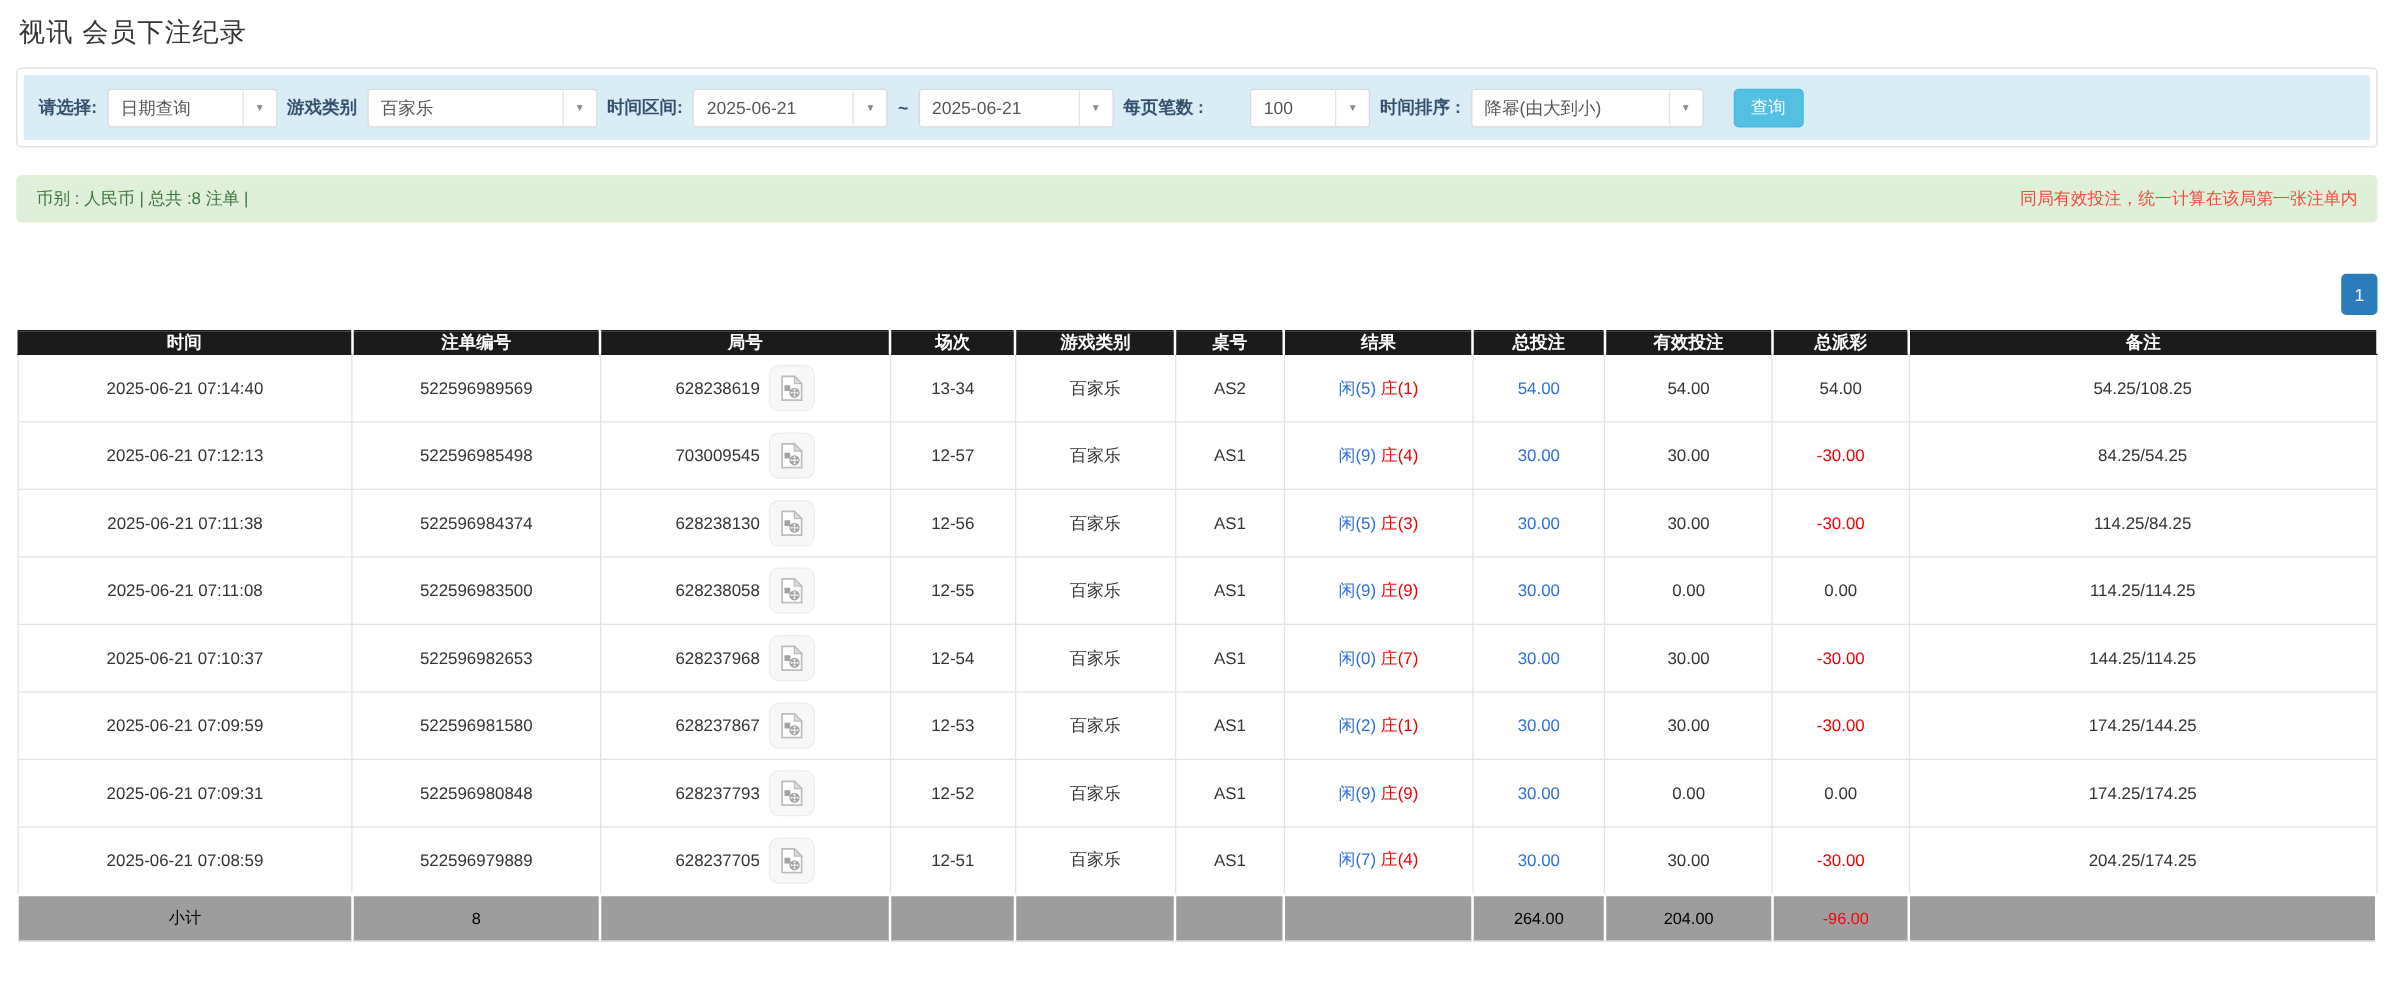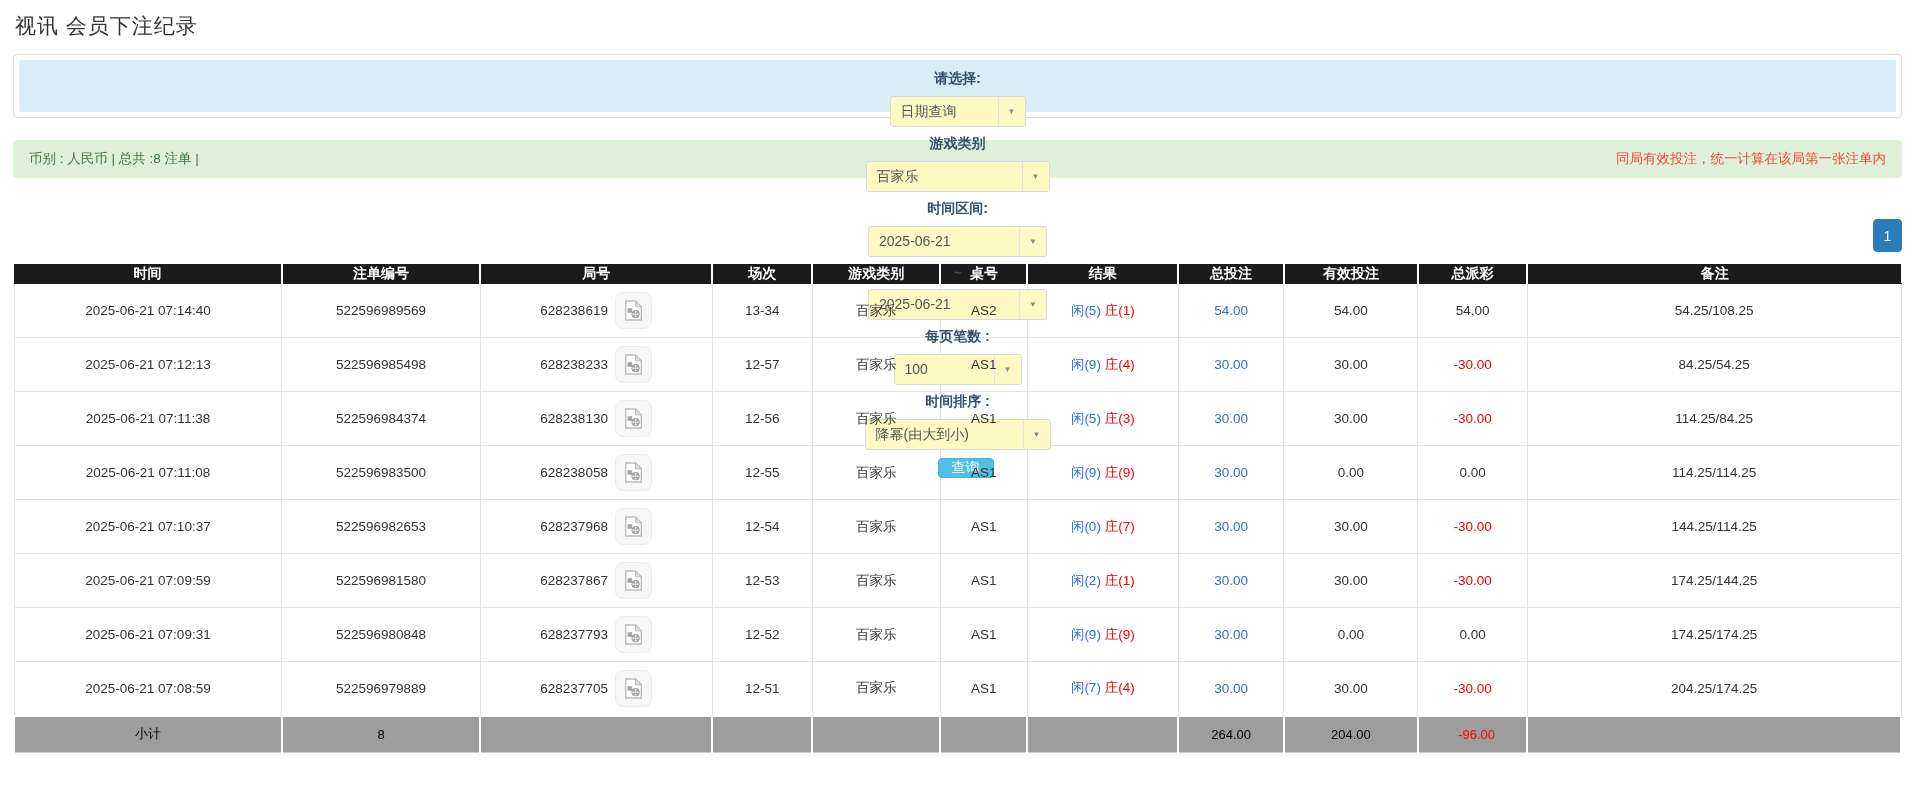--- a/index.html
+++ b/index.html
@@ -15,39 +15,39 @@
     font-size:21px; font-weight:500; color:#333;
     margin:4px 0 14px 2px; letter-spacing:1px;
   }
   
   .filter-panel {
     border:1px solid #ddd; border-radius:4px; padding:5px; background:#fff;
   }
   .filter-bar {
     background:#d9edf7; border-radius:2px;
     display:flex; align-items:center; gap:8px;
-    padding:10px 12px; height:52px;flex-direction:column;
+    padding:10px 12px; height:52px;
   }
   .flabel {
     font-size:14px; font-weight:bold; color:#35506d; white-space:nowrap;
   }
   .select {
-    display:flex; align-items:stretch; background:#fef9c3;
+    display:flex; align-items:stretch; background:#ffffff;
     border:1px solid #d9d9d9; border-radius:3px; height:31px; cursor:pointer;
   }
   .sel-text {
     flex:1; font-size:14px; color:#555; line-height:29px;
     padding:0 10px; white-space:nowrap; overflow:hidden; text-align:left;
   }
   .sel-arrow {
     width:27px; display:flex; align-items:center; justify-content:center;
     border-left:1px solid #e4e4e4; color:#8a8a8a; font-size:8px;
   }
-  .w-query { width:136px; } .w-game { width:184px; } .w-date { width:179px; }
-  .w-size { width:128px; } .w-sort { width:186px; }
+  .w-query { width:136px; } .w-game { width:184px; } .w-date { width:156px; }
+  .w-size { width:96px;margin-left:29px; } .w-sort { width:186px; }
   .tilde { font-size:14px; color:#35506d; font-weight:bold; }
   .search-btn {
     background:#53bfe2; color:#fff; border:1px solid #46b8da; border-radius:4px;
     height:31px; padding:0 13px; font-size:14px; cursor:pointer; margin-left:16px;
     font-family:inherit;
   }
   
   .summary-bar {
     margin-top:22px; background:#dff0d8; border:1px solid #e3efdb; border-radius:4px;
     height:38px; display:flex; align-items:center; justify-content:space-between;
@@ -208,21 +208,21 @@
     </td>
     <td>54.00</td>
     <td>54.00</td>
     <td>54.25/108.25</td>
   </tr>
 
   <tr>
     <td>2025-06-21 07:12:13</td>
     <td>522596985498</td>
     <td class="round-cell">
-      <span>628238233</span><button class="video-btn">
+      <span>703009545</span><button class="video-btn">
             <svg width="19" height="21" viewBox="0 0 19 21">
         <path d="M1.7 1 H11.5 L17.3 6.8 V20 H1.7 Z" fill="#ffffff" stroke="#bdbdbd" stroke-width="1.4"></path>
         <path d="M11.5 1 L17.3 6.8 H11.5 Z" fill="#dcdcdc" stroke="#bdbdbd" stroke-width="1"></path>
         <rect x="3.6" y="8.2" width="4.6" height="4.6" fill="#a3a3a3"></rect>
         <circle cx="11.6" cy="14.2" r="4.1" fill="#a3a3a3"></circle>
         <circle cx="11.6" cy="14.2" r="1.0" fill="#f7f7f7"></circle>
         <circle cx="11.6" cy="11.9" r="0.85" fill="#f7f7f7"></circle>
         <circle cx="11.6" cy="16.5" r="0.85" fill="#f7f7f7"></circle>
         <circle cx="9.3" cy="14.2" r="0.85" fill="#f7f7f7"></circle>
         <circle cx="13.9" cy="14.2" r="0.85" fill="#f7f7f7"></circle>

